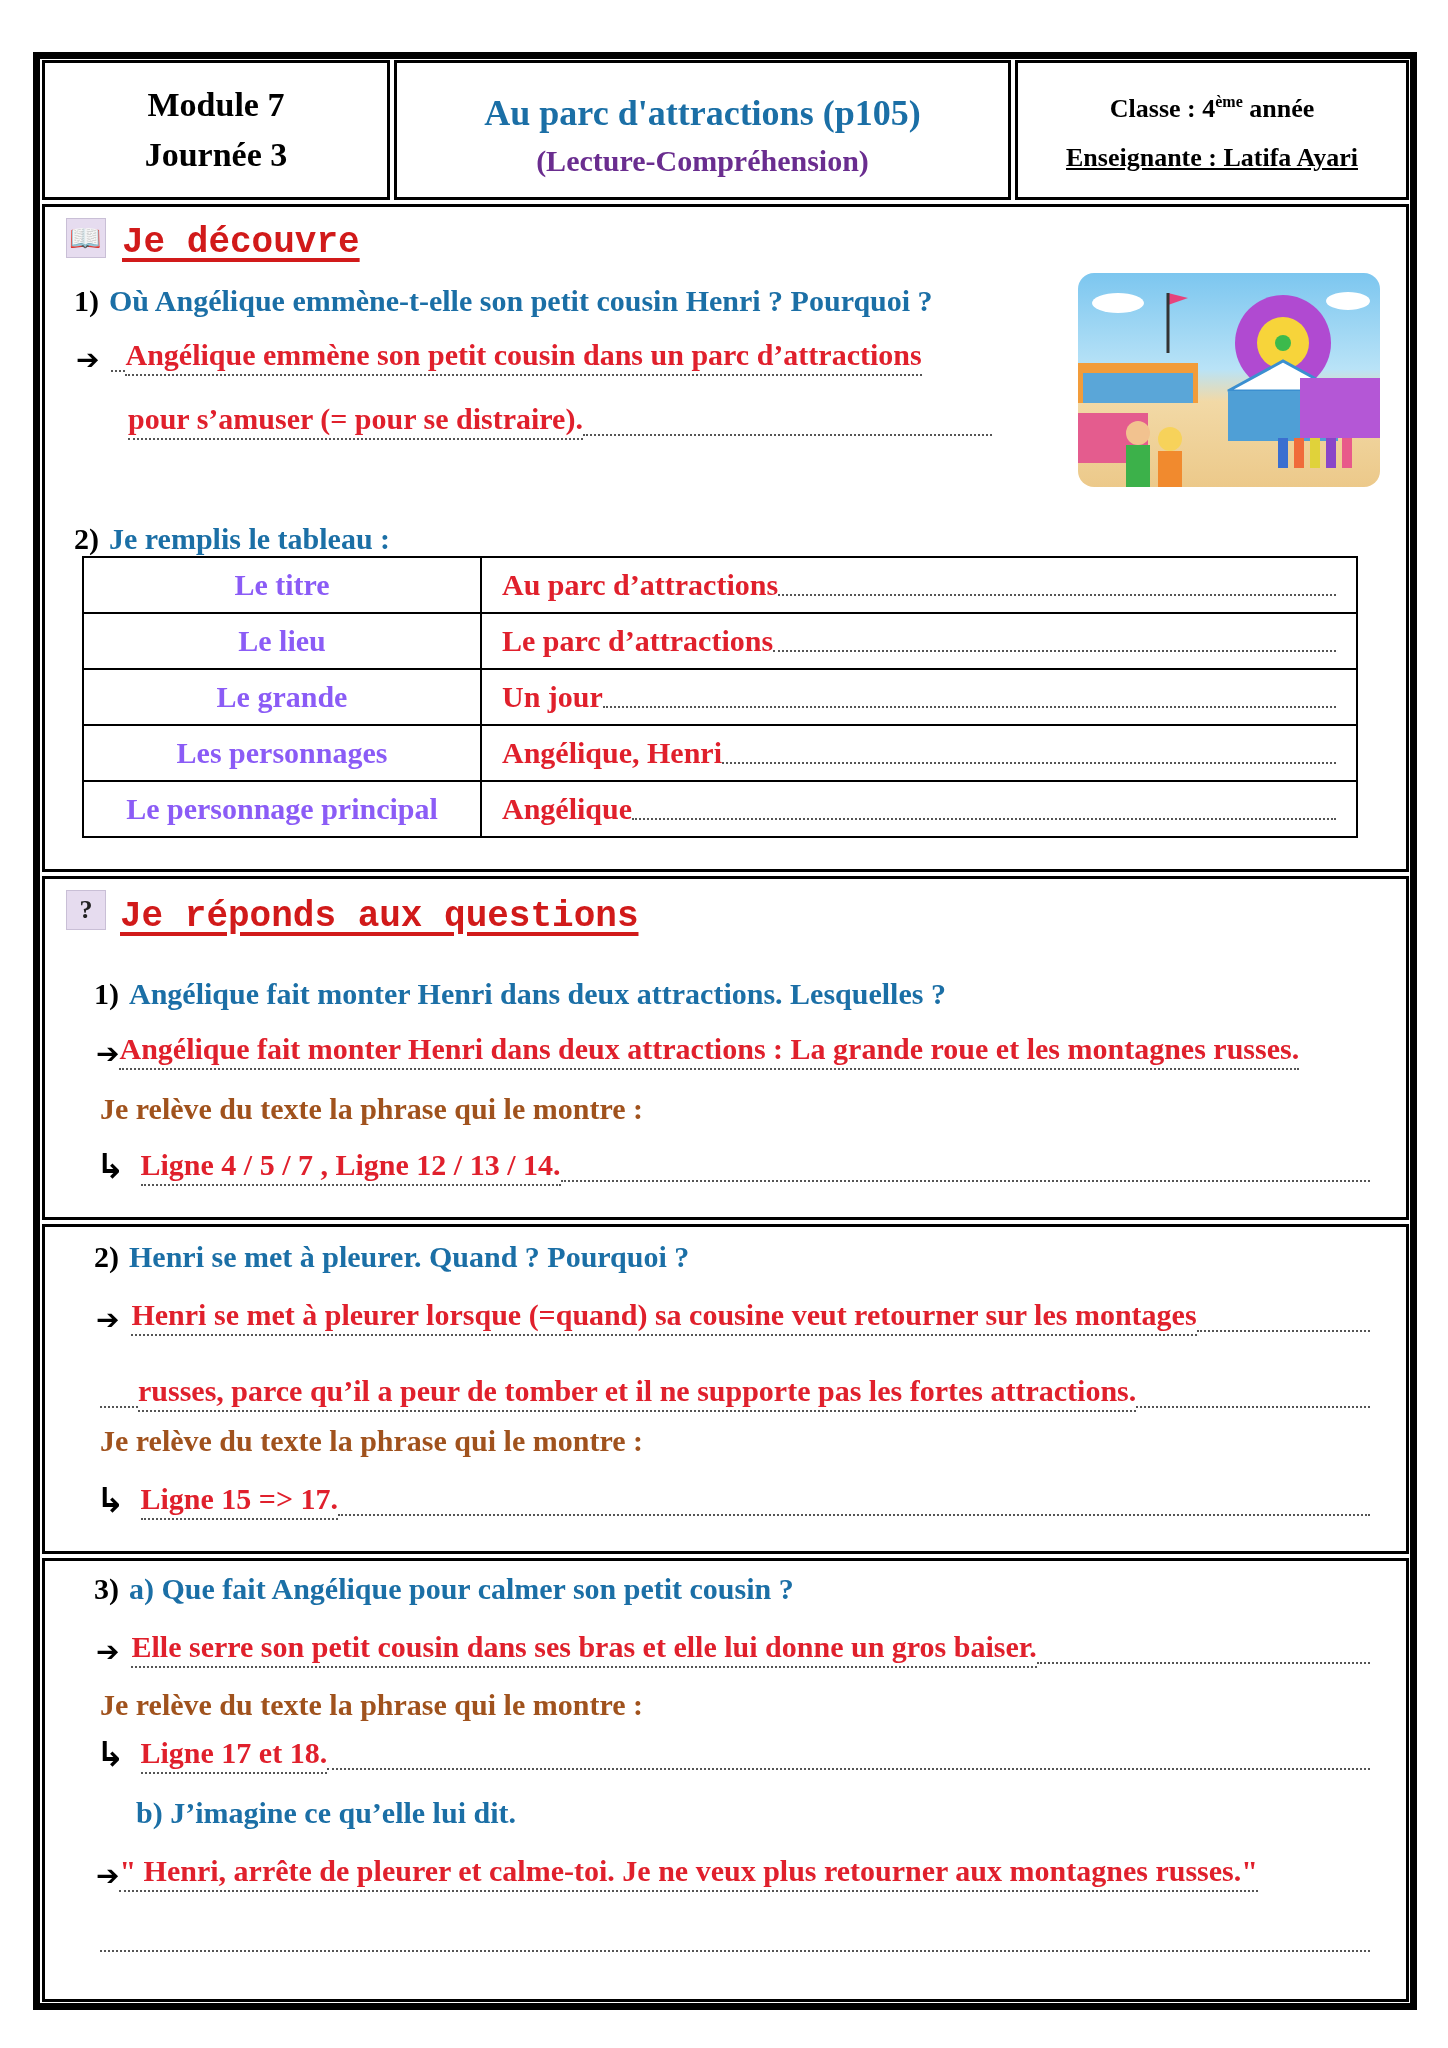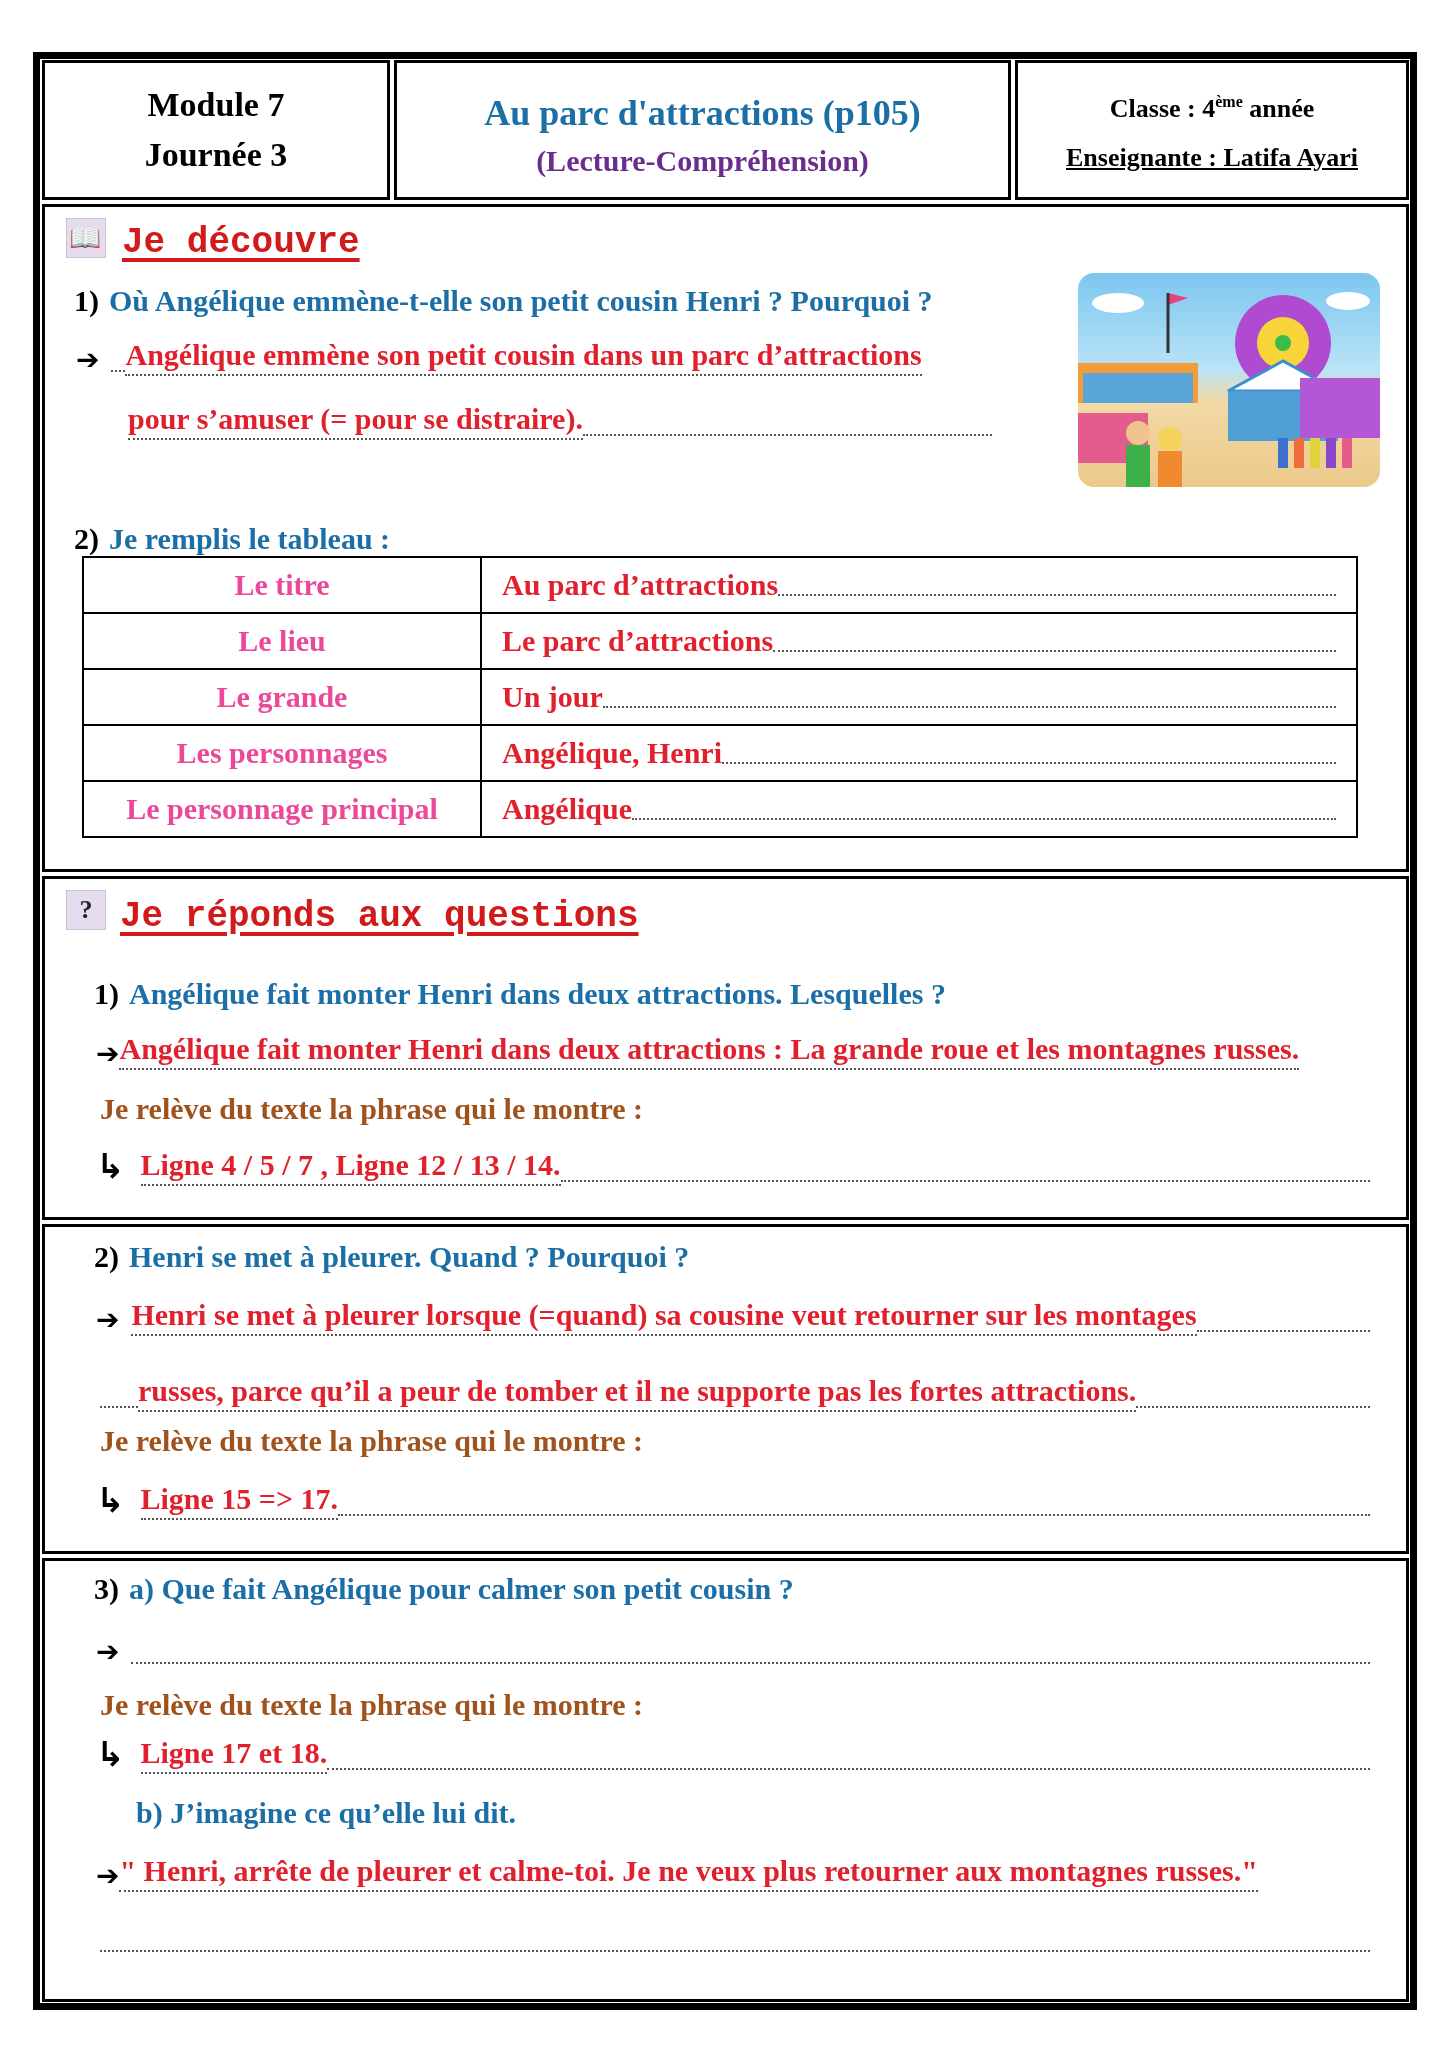--- a/index.html
+++ b/index.html
@@ -20,21 +20,21 @@
               display:flex; align-items:center; justify-content:center; font-size:26px; color:#222; }
   .q { position:absolute; font-size:30px; white-space:nowrap; }
   .q .num { color:#000; margin-right:10px; }
   .line { position:absolute; height:40px; display:flex; align-items:flex-end; font-size:30px; white-space:nowrap; }
   .line .ans { color:#e0202c; border-bottom:2px dotted #555; padding-bottom:2px; }
   .line .fill { flex:1; border-bottom:2px dotted #555; height:0; margin-bottom:4px; }
   .arrow { color:#000; font-family:"DejaVu Sans", sans-serif; font-size:28px; margin-right:12px; font-weight:bold; }
   .hook { color:#000; font-family:"DejaVu Sans", sans-serif; font-size:34px; margin-right:16px; font-weight:bold; }
   table.info { position:absolute; left:82px; top:556px; width:1276px; border-collapse:collapse; font-size:30px; }
   table.info td { border:2px solid #000; height:54px; padding:0 20px; }
-  table.info td.k { width:356px; text-align:center; color:#ec4899; }
+  table.info td.k { width:356px; text-align:center; color:#8b5cf6; }
   table.info td.v { color:#e0202c; }
   table.info td.v .wrap { display:flex; align-items:flex-end; }
   table.info td.v .wrap .fill { flex:1; border-bottom:2px dotted #555; margin-bottom:6px; }
   .illus { position:absolute; left:1078px; top:273px; width:302px; height:214px; border-radius:16px; overflow:hidden;
            background:linear-gradient(#7cc6ef 0%, #b9e3f7 45%, #f2d9a6 60%, #ecc98a 100%); }
 </style>
 </head>
 <body>
 
 <div class="frame"></div>
@@ -190,20 +190,21 @@
   <span class="ans">Ligne 15 =&gt; 17.</span>
   <span class="fill"></span>
 </div>
 
 <div class="box" style="left:42px; top:1558px; width:1367px; height:444px; border-width:3px;"></div>
 <div class="q blue" style="left:94px; top:1572px;">
   <span class="num">3)</span><span>a) Que fait Angélique pour calmer son petit cousin ?</span>
 </div>
 <div class="line" style="left:96px; top:1628px; width:1274px;">
   <span class="arrow">➔</span>
+  <span class="ans">Elle serre son petit cousin dans ses bras et elle lui donne un gros baiser.</span>
   <span class="fill"></span>
 </div>
 <div class="q brown" style="left:100px; top:1688px;">Je relève du texte la phrase qui le montre :</div>
 <div class="line" style="left:96px; top:1734px; width:1274px;">
   <span class="hook">↳</span>
   <span class="ans">Ligne 17 et 18.</span>
   <span class="fill"></span>
 </div>
 <div class="q blue" style="left:136px; top:1796px;">b) J’imagine ce qu’elle lui dit.</div>
 <div class="line" style="left:96px; top:1852px; width:1310px;">

